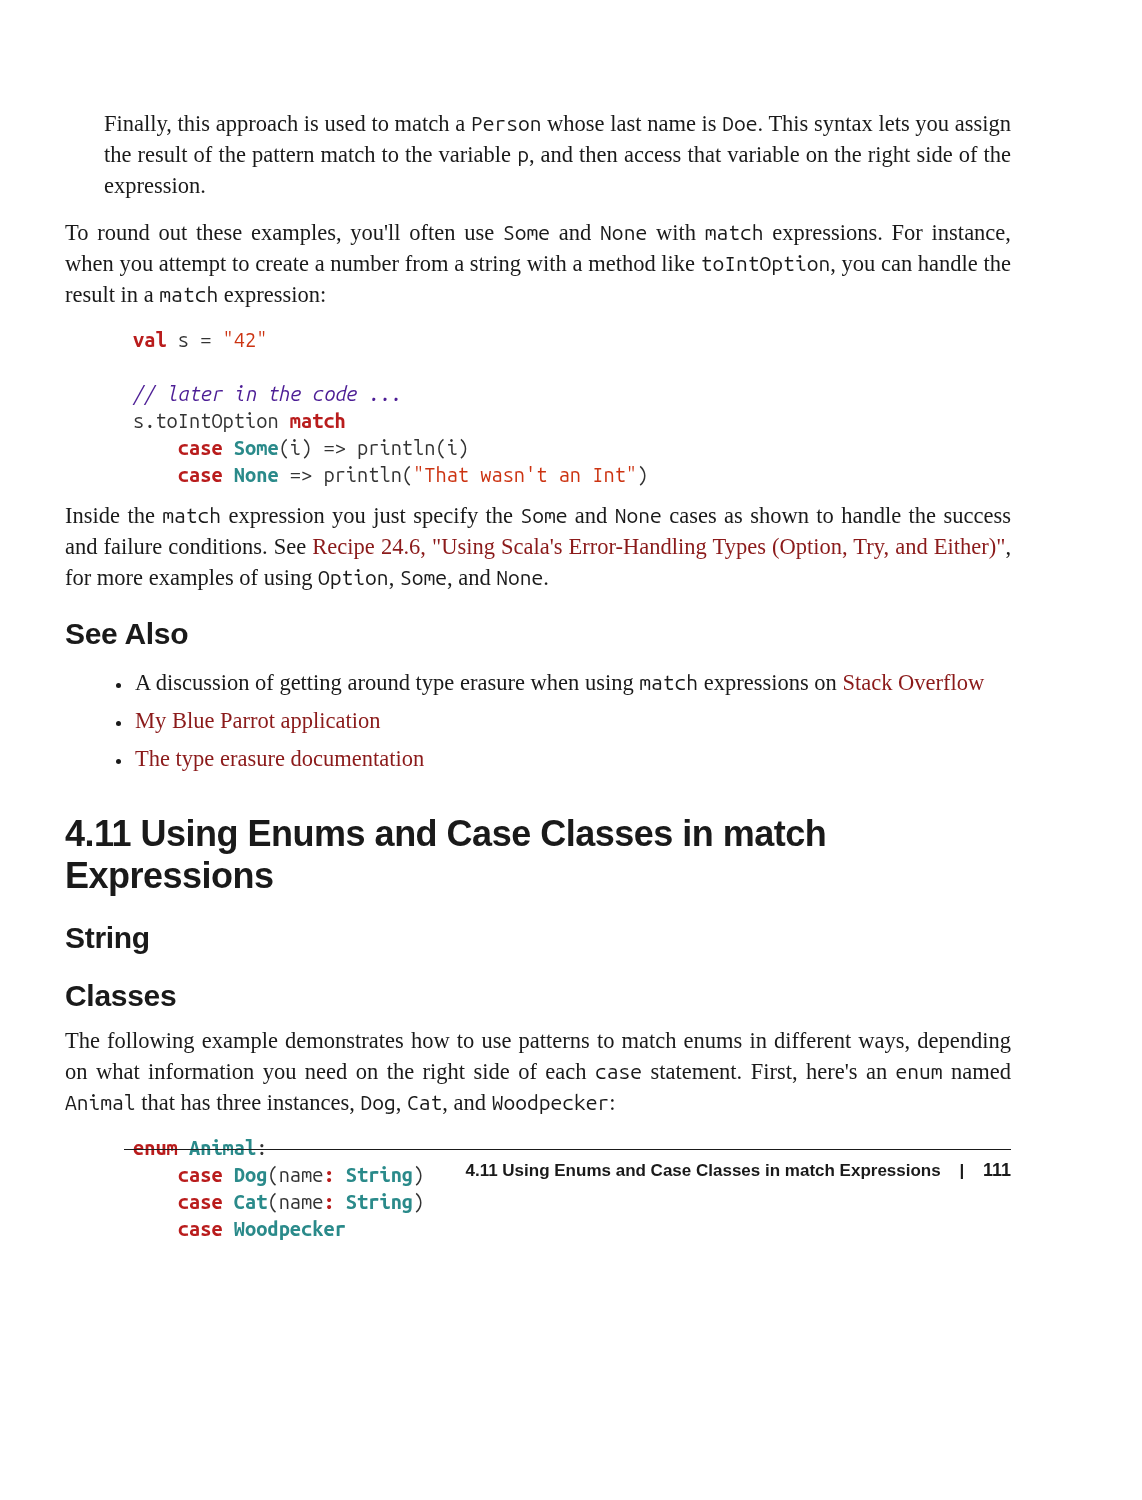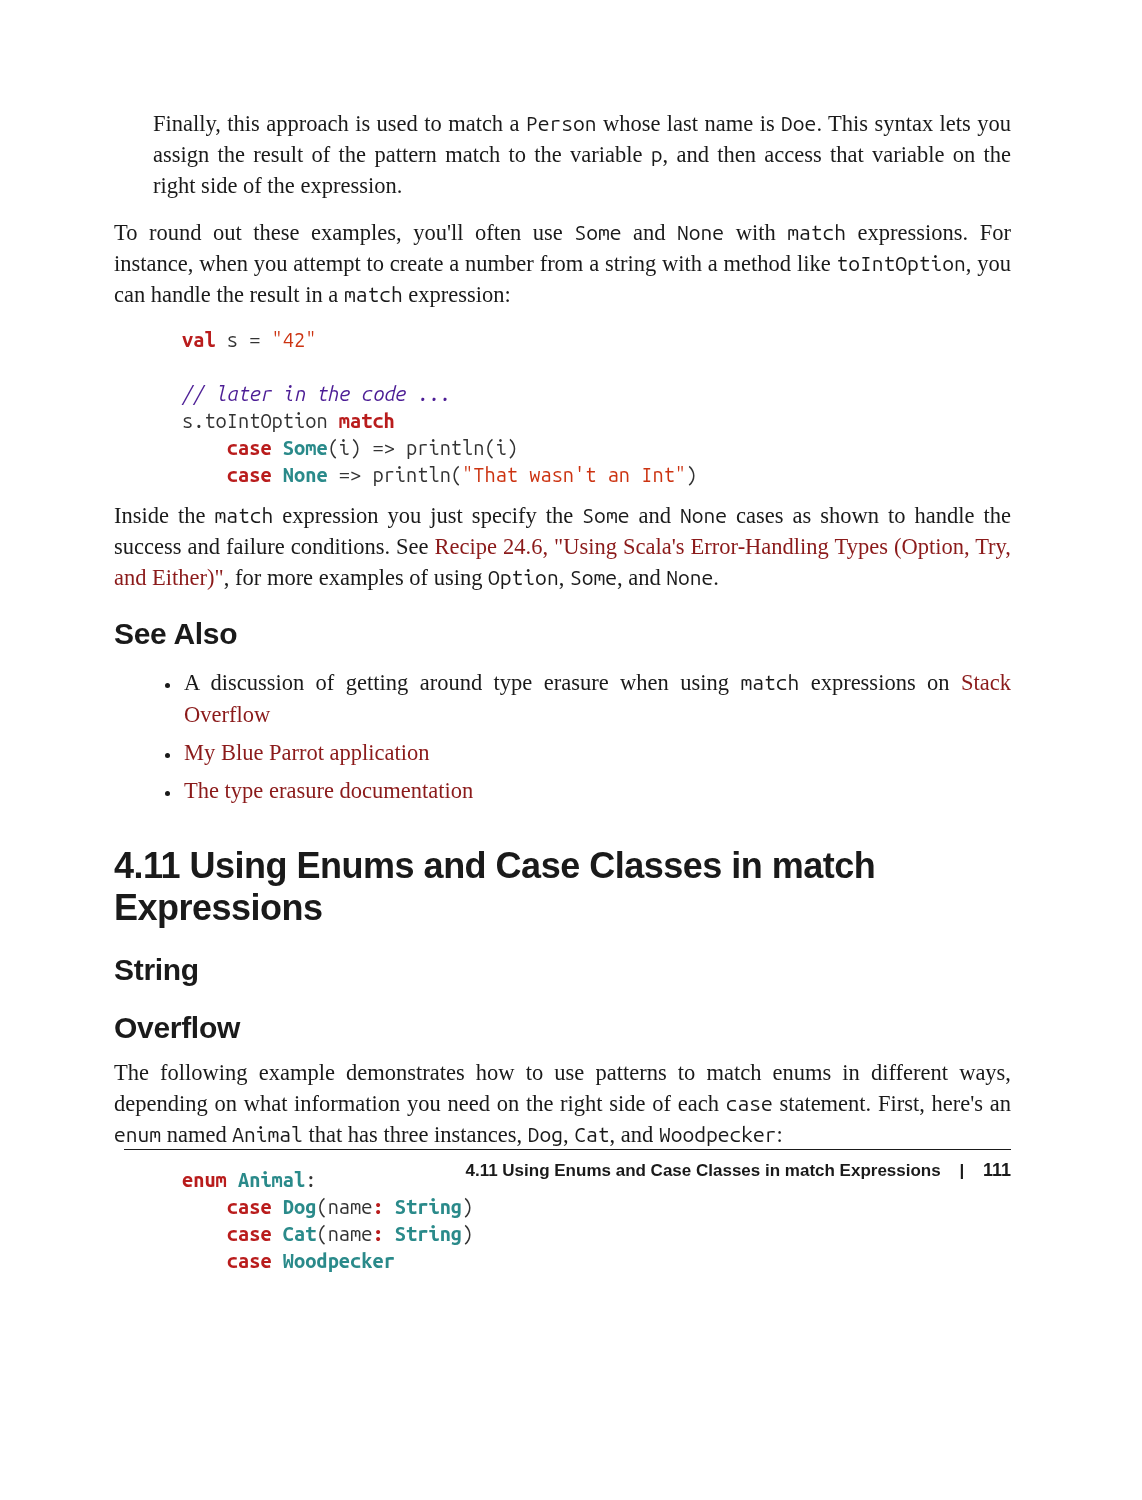--- a/index.html
+++ b/index.html
@@ -7,21 +7,21 @@
     margin: 0;
     padding: 0;
     background: #fff;
     width: 1142px;
   }
   .page {
     width: 1142px;
     height: 1288px;
     position: relative;
     box-sizing: border-box;
-    padding: 108px 131px 0 114px;
+    padding: 108px 131px 0 65px;
     font-family: "Minion Pro", "Adobe Garamond Pro", Georgia, "Times New Roman", serif;
     color: #1a1a1a;
   }
   .body-text {
     font-size: 22.5px;
     line-height: 1.38;
     text-align: justify;
     margin: 0 0 16px 0;
   }
   .indent-block {
@@ -146,21 +146,21 @@
     <li>
       <span class="link">The type erasure documentation</span>
     </li>
   </ul>
 
   <div class="h1">4.11 Using Enums and Case Classes in match Expressions</div>
 
   <div class="h2">String</div>
 
 
-  <div class="h2">Overflow</div>
+  <div class="h2">Classes</div>
 
   <p class="body-text">
     <span>The following example demonstrates how to use patterns to match enums in different ways, depending on what information you need on the right side of each </span><span class="code-inline">case</span><span> statement. First, here's an </span><span class="code-inline">enum</span><span> named </span><span class="code-inline">Animal</span><span> that has three instances, </span><span class="code-inline">Dog</span><span>, </span><span class="code-inline">Cat</span><span>, and </span><span class="code-inline">Woodpecker</span><span>:</span>
   </p>
 
   <div class="code-block"><span class="kw">enum</span><span> </span><span class="cls">Animal</span><span class="plain">:</span>
 <span>    </span><span class="kw">case</span><span> </span><span class="cls">Dog</span><span class="plain">(name</span><span class="kw">: </span><span class="cls">String</span><span class="plain">)</span>
 <span>    </span><span class="kw">case</span><span> </span><span class="cls">Cat</span><span class="plain">(name</span><span class="kw">: </span><span class="cls">String</span><span class="plain">)</span>
 <span>    </span><span class="kw">case</span><span> </span><span class="cls">Woodpecker</span></div>
 

